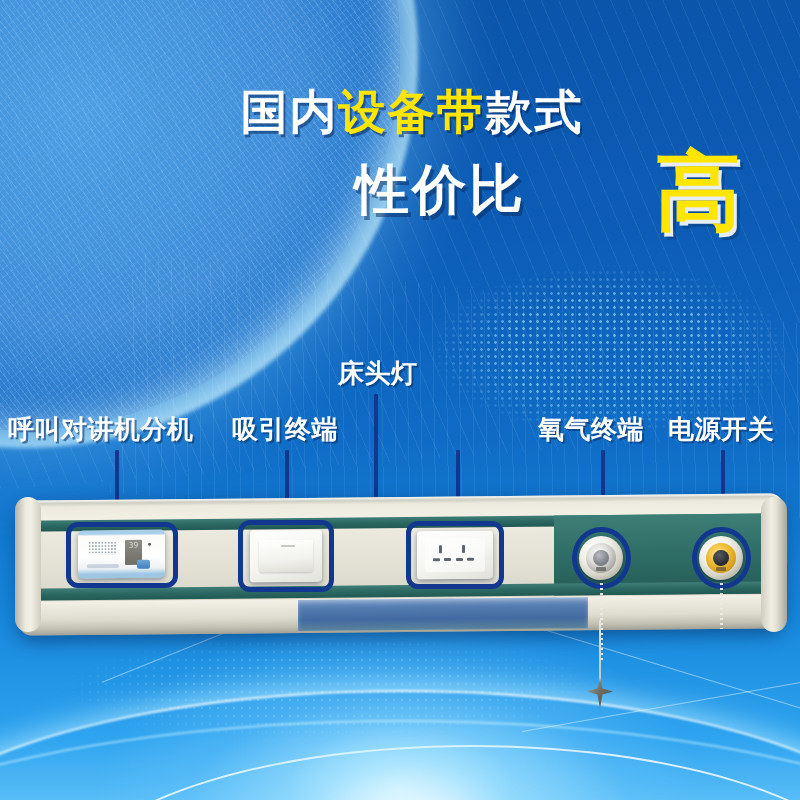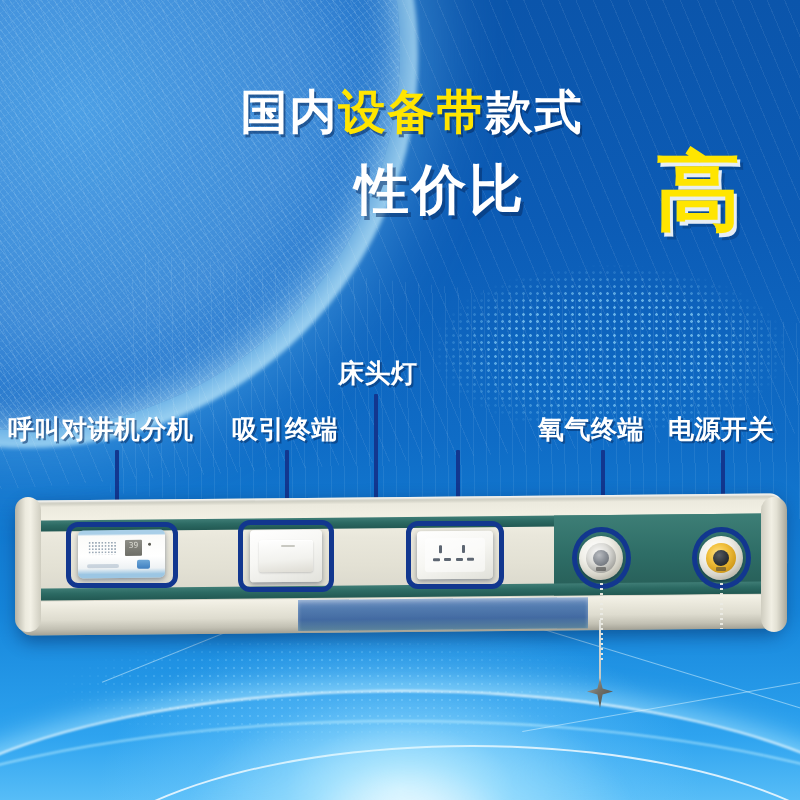--- a/index.html
+++ b/index.html
@@ -172,21 +172,21 @@
     box-shadow:0 2px 5px rgba(0,20,60,.4);
     transform:skewY(-0.6deg);
   }
   .ic-speaker{
     position:absolute;left:10px;top:11px;width:28px;height:14px;
     background-image:radial-gradient(circle, rgba(110,130,150,.75) .7px, rgba(255,255,255,0) 1.1px);
     background-size:3.2px 3.2px;
     border-radius:2px;opacity:.9;
   }
   .ic-display{
-    position:absolute;left:47px;top:10px;width:17px;height:16px;
+    position:absolute;left:47px;top:10px;width:17px;height:25px;
     background:linear-gradient(180deg,#8d8d86,#6e6e67);
     border-radius:1px;
     color:#dcdcd4;font-size:8px;line-height:12px;text-align:center;
     font-family:"DejaVu Sans Mono","Liberation Mono",monospace;
   }
   .ic-led{position:absolute;left:70px;top:13px;width:3px;height:3px;border-radius:50%;background:#5a5a52;}
   .ic-btn{
     position:absolute;left:59px;top:30px;width:13px;height:9px;border-radius:2px;
     background:linear-gradient(180deg,#6fa8d8,#3f7fc0);
   }

